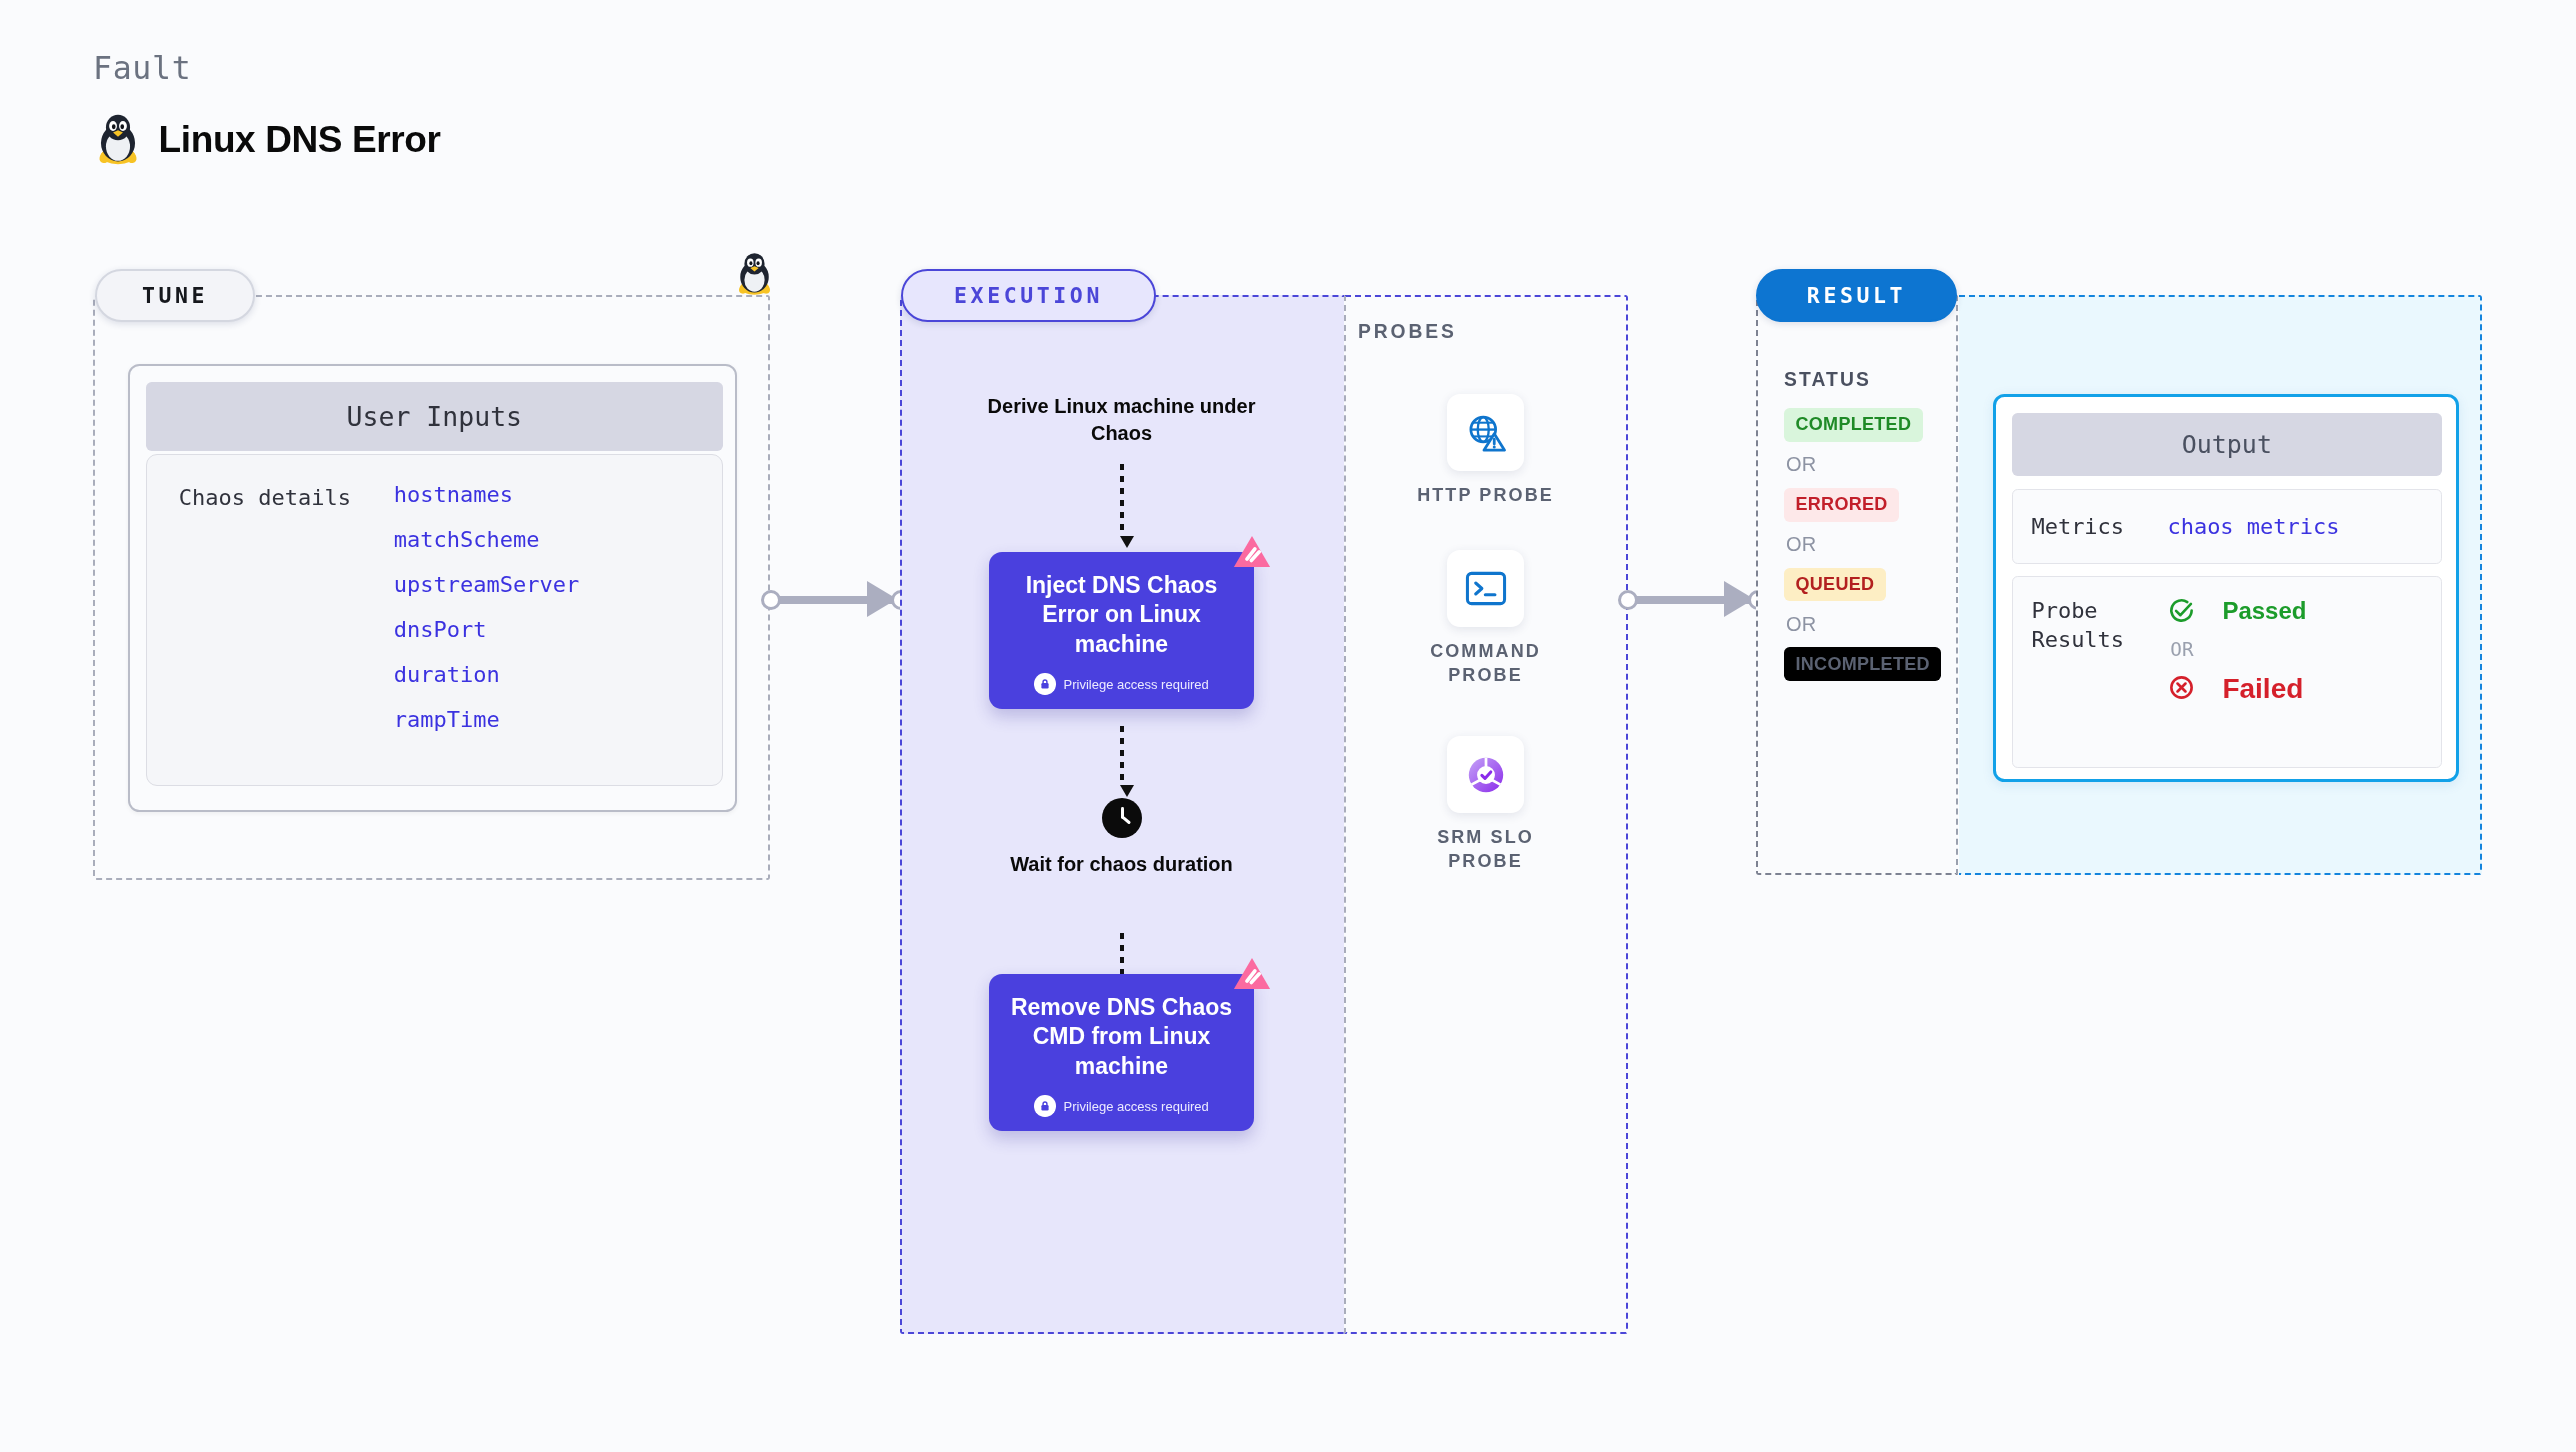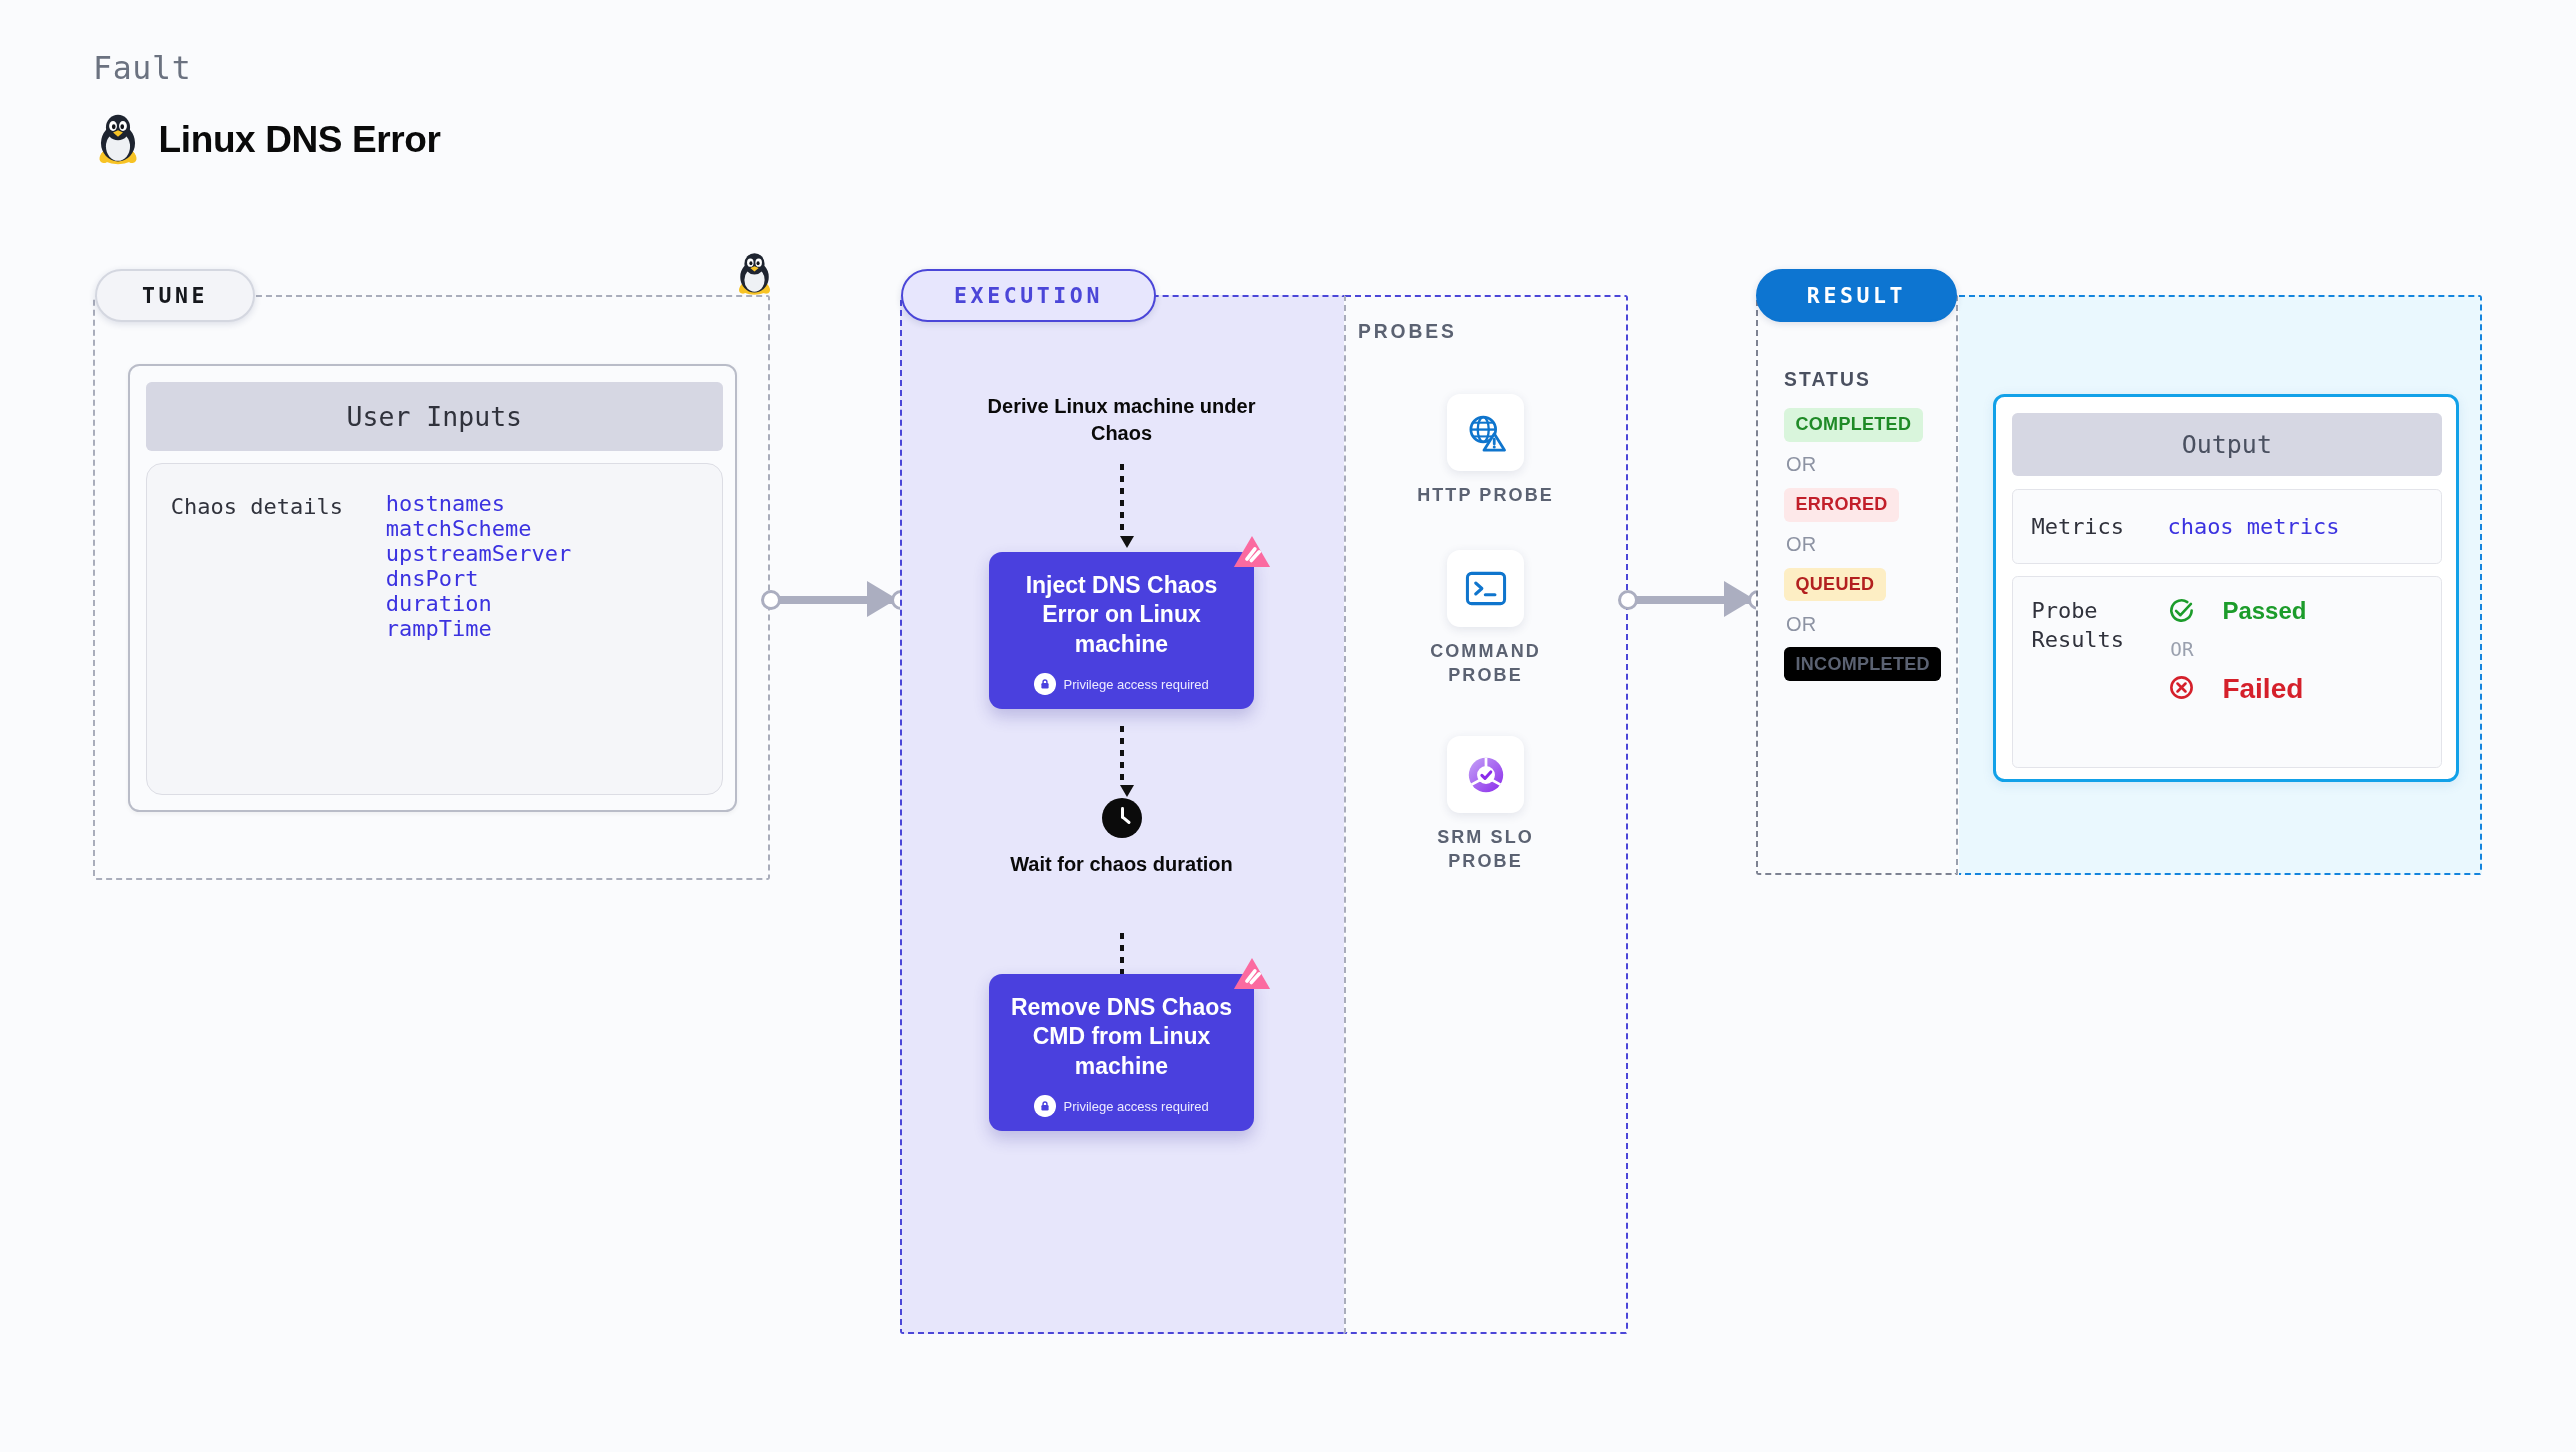--- a/index.html
+++ b/index.html
@@ -85,29 +85,29 @@
     border: 2.9px solid #b9bcc8; border-radius: 11.5px; background: #fafbfd;
     box-shadow: 0 1.4px 4.3px rgba(0,0,0,.05);
   }
   .ui-card-hdr {
     position: absolute; left: 15.8px; top: 15.8px; width: 577px; height: 69px;
     background: #d6d7e3; border-radius: 5.7px;
     display: flex; align-items: center; justify-content: center;
     font-family: "DejaVu Sans Mono", monospace; font-size: 26.5px; color: #30323c;
   }
   .ui-card-body {
-    position: absolute; left: 15.8px; top: 97px; width: 577px; height: 332px;
-    border: 1.4px solid #dcdde4; border-radius: 16px; background: #f5f6f9;
-    display: flex; padding: 27px 0 0 24px;
+    position: absolute; left: 15.8px; top: 88px; width: 577px; height: 332px;
+    border: 1.4px solid #dcdde4; border-radius: 11px; background: #f5f6f9;
+    display: flex; padding: 27px 0 0 32px;
   }
   .kv-key {
     font-family: "DejaVu Sans Mono", monospace; font-size: 22px; color: #30323c;
     width: 215px; padding-top: 2.9px;
   }
-  .kv-vals { display: flex; flex-direction: column; }
+  .kv-vals { display: flex; flex-direction: column; gap: 20px; }
   .kv-val {
     font-family: "DejaVu Sans Mono", monospace; font-size: 22px; color: #3b32e0;
   }
 
   
   .flow-text {
     position: absolute; text-align: center; font-size: 20px; font-weight: bold;
     color: #0a0a0a; line-height: 1.33; width: 301px;
   }
   .flow-derive { left: 971px; top: 393px; }

